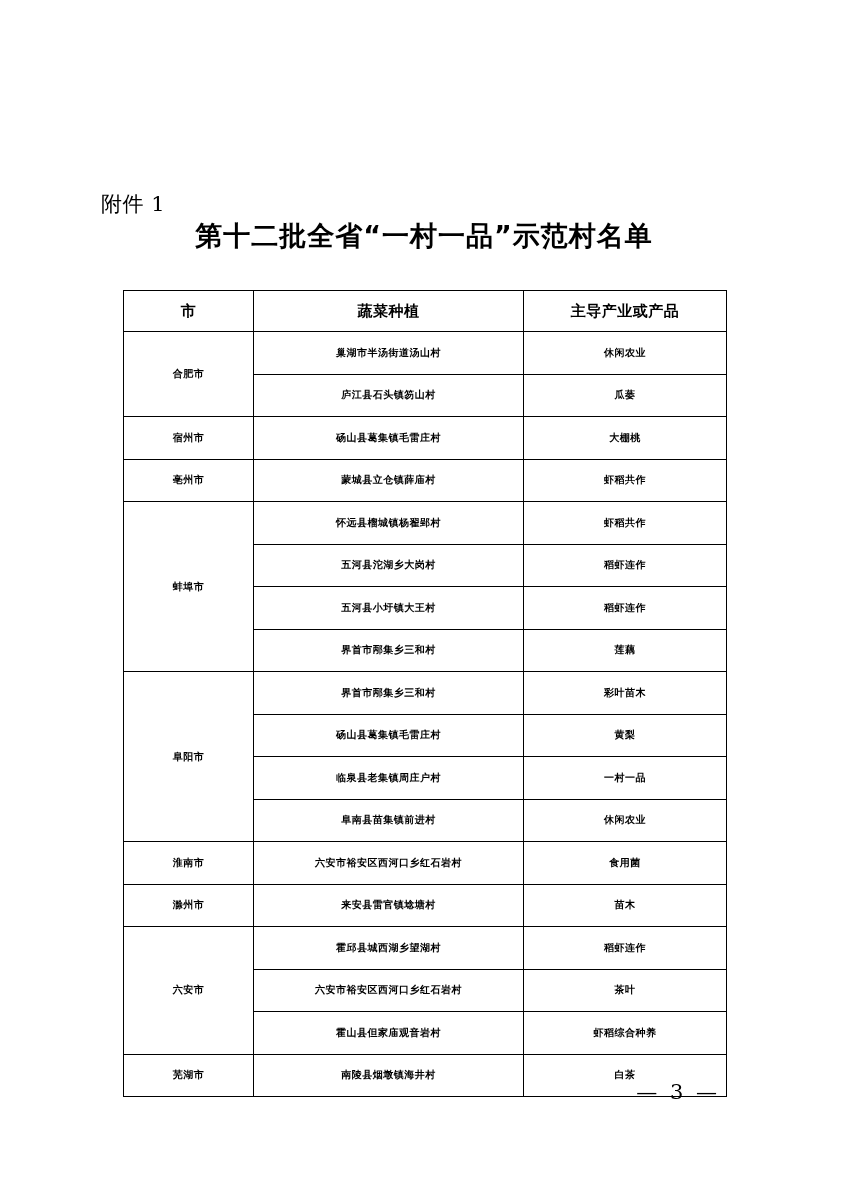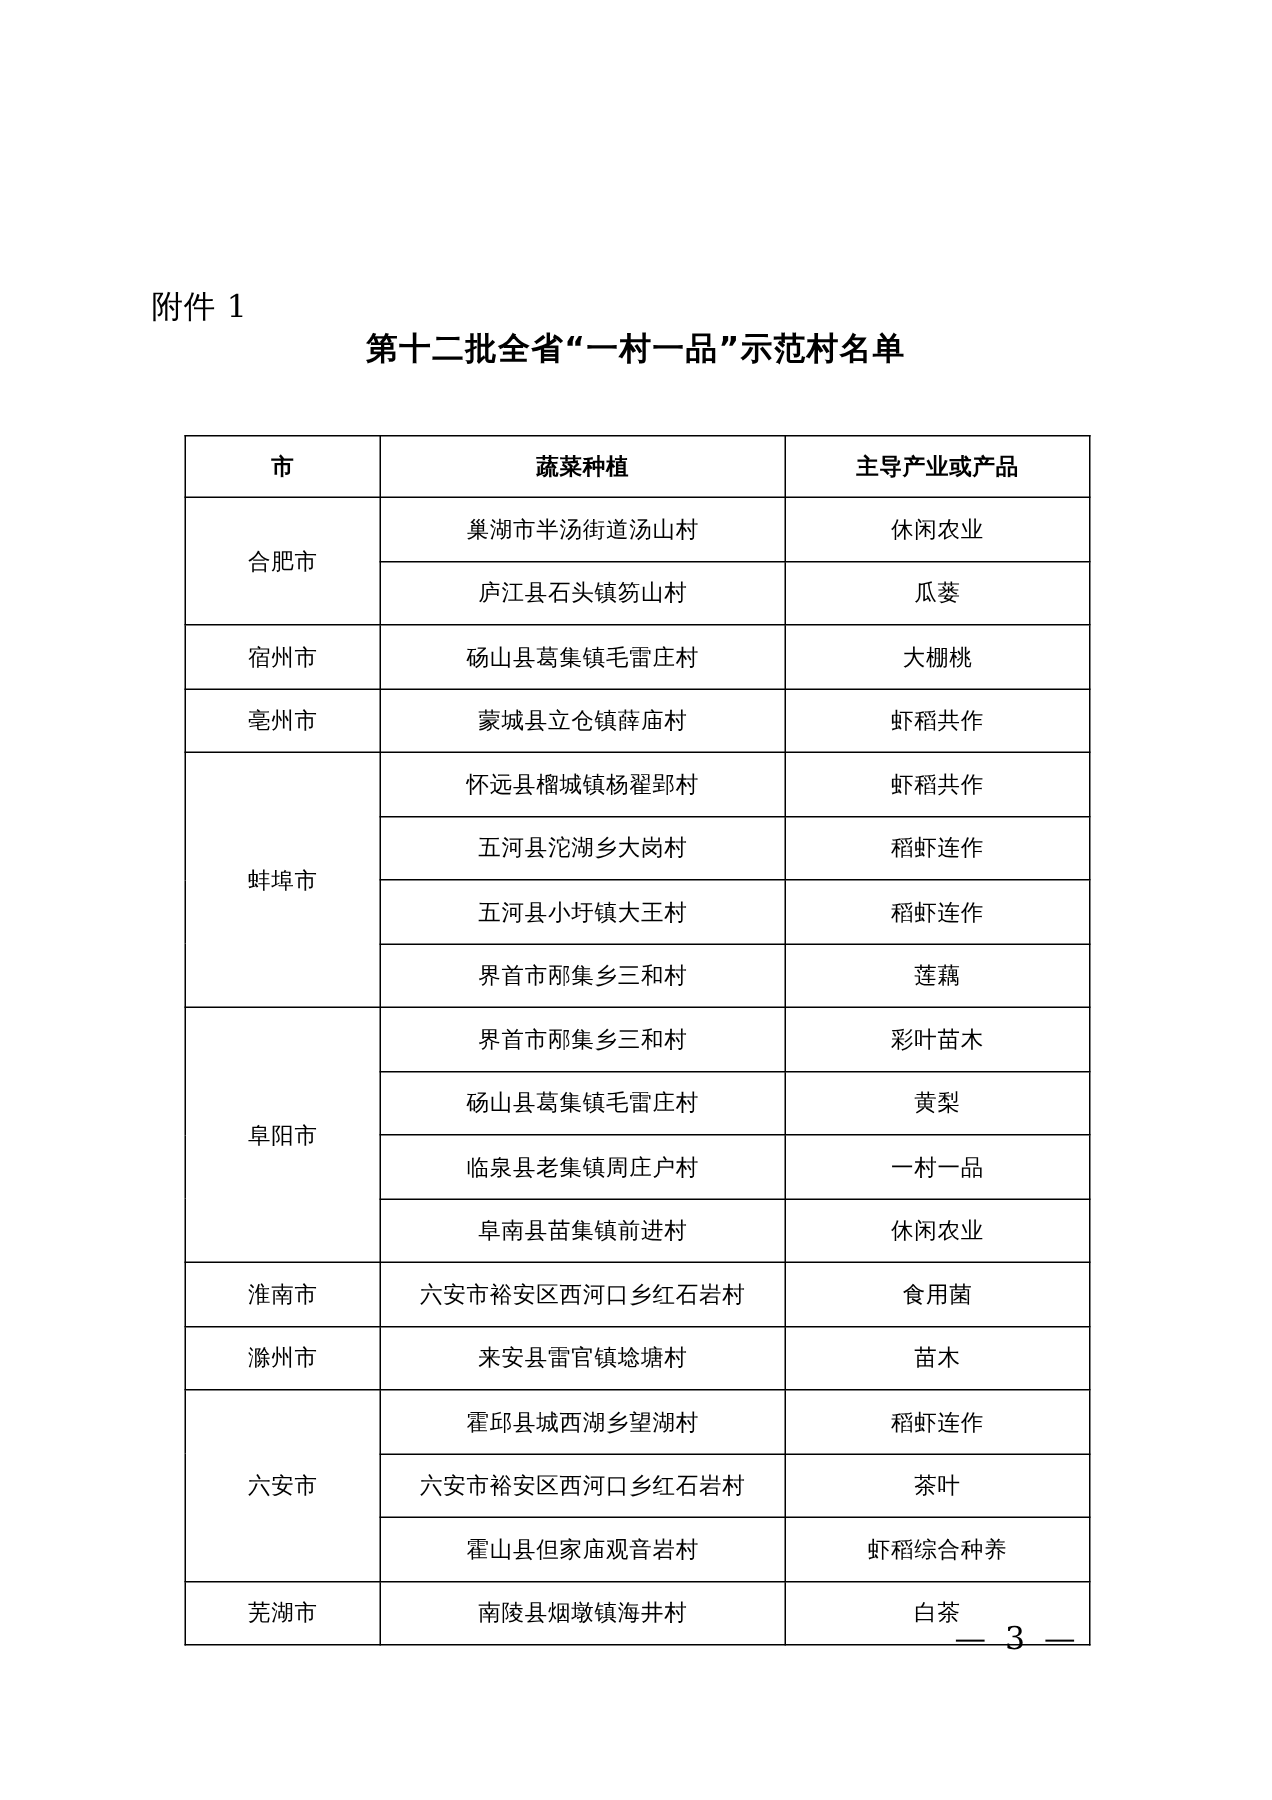--- a/index.html
+++ b/index.html
@@ -30,40 +30,40 @@
     letter-spacing: 0.5px;
     font-family: "DejaVu Serif", "Liberation Serif", serif;
     margin-top: 48px;
   }
   .doc-title {
     position: absolute;
     left: 0;
     top: 218px;
     width: 848px;
     text-align: center;
-    font-size: 21px;
+    font-size: 27px;
     font-weight: bold;
     letter-spacing: 1px;
     font-family: "DejaVu Sans", "Liberation Sans", sans-serif;
   }
   table.list-table {
     position: absolute;
     left: 123px;
     top: 290px;
     width: 603px;
     border-collapse: collapse;
     table-layout: fixed;
   }
   table.list-table td,
   table.list-table th {
     border: 1px solid #000000;
     text-align: center;
     vertical-align: middle;
-    font-size: 15px;
-    font-weight: normal;
+    font-size: 10px;
+    font-weight: bold;
     font-family: "DejaVu Serif", "Liberation Serif", serif;
     padding: 0;
     height: 41.5px;
     line-height: 1.2;
     letter-spacing: 0.5px;
   }
   table.list-table thead td {
     height: 40px;
     font-weight: bold;
     font-size: 15px;

